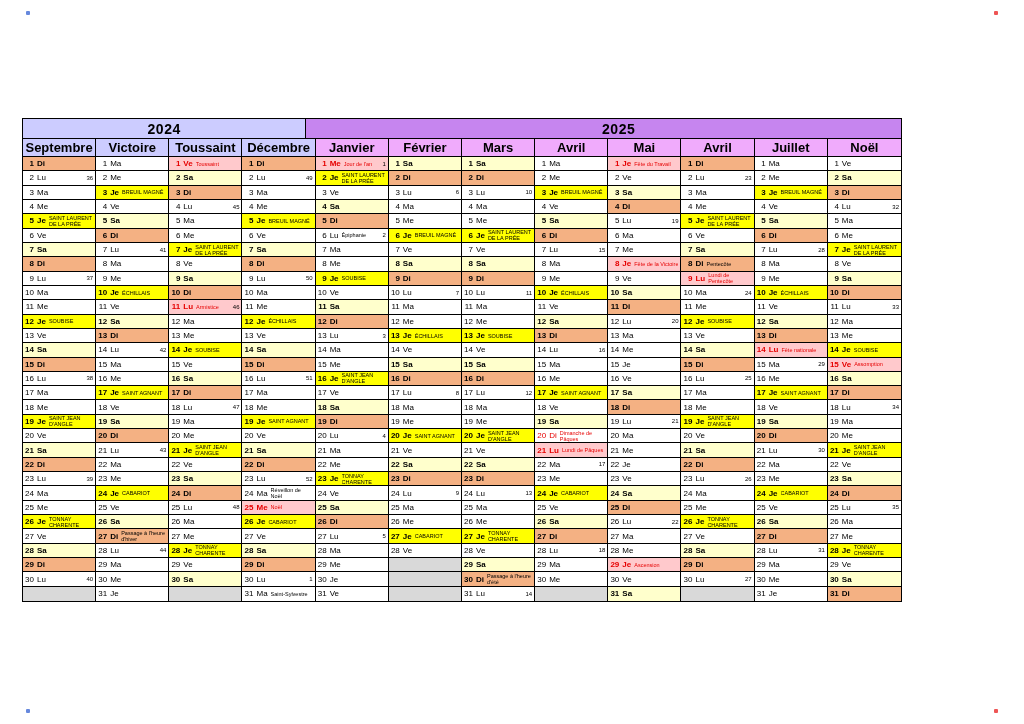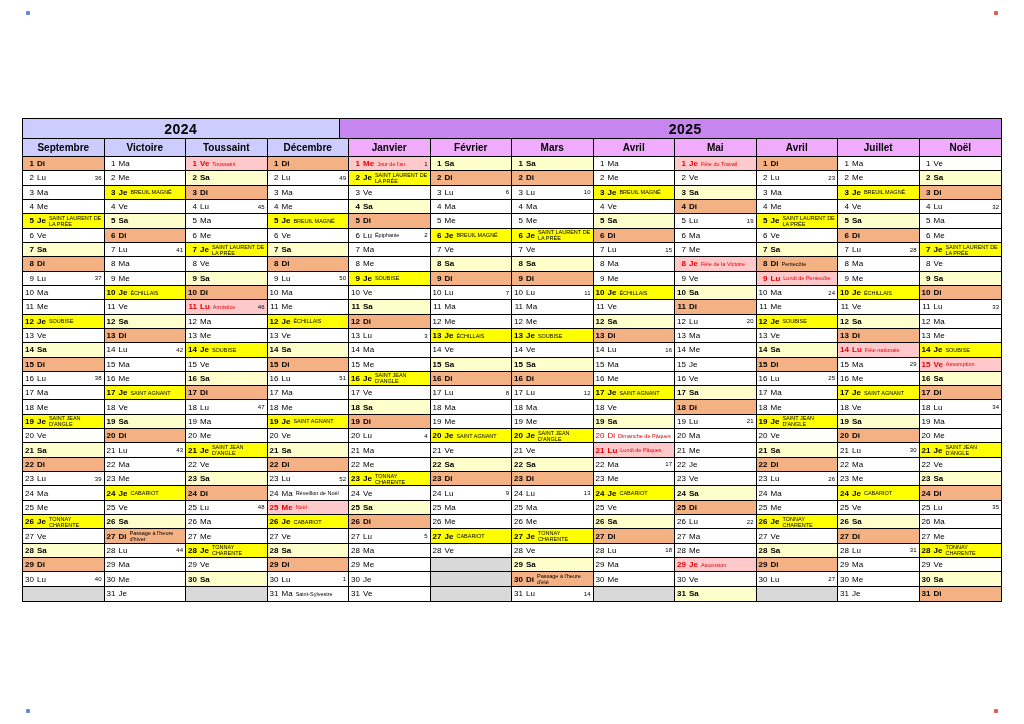--- a/index.html
+++ b/index.html
@@ -2,37 +2,37 @@
 <html><head>
 <meta charset="utf-8">
 <style>
   html,body{margin:0;padding:0;}
   body{
     width:1024px;height:724px;position:relative;background:#ffffff;
     font-family:"Liberation Sans",sans-serif;color:#000;
     -webkit-font-smoothing:antialiased;
   }
   .cal{
-    position:absolute;left:22px;top:118px;width:980px;
+    position:absolute;left:22px;top:118px;width:880px;
     border:1.5px solid #000;box-sizing:border-box;background:#fff;
   }
   .year-row{display:flex;height:19px;border-bottom:1px solid #000;}
   .yband{
     display:flex;align-items:center;justify-content:center;
     font-weight:bold;font-size:14px;letter-spacing:.5px;
   }
   .yband + .yband{border-left:1px solid #000;}
   .y2024b{flex:4;background:#ccccff;}
   .y2025b{flex:8;background:#c685ef;padding-left:30px;}
   .months{display:grid;grid-template-columns:repeat(12,1fr);}
   .month{border-right:1px solid #000;min-width:0;}
   .month:last-child{border-right:none;}
   .mhead{
     height:17px;line-height:17px;border-bottom:1px solid #000;
-    text-align:center;font-weight:bold;font-size:10px;
+    text-align:center;font-weight:bold;font-size:13px;
     white-space:nowrap;overflow:hidden;
   }
   .y24{background:#ccccff;}
   .y25{background:#f0abfc;}
   .days{display:grid;grid-template-rows:repeat(31,1fr);height:444px;}
   .day{
     display:flex;align-items:center;border-bottom:1px solid #000;
     padding:0 2px;font-size:8px;min-width:0;overflow:hidden;background:#fff;
   }
   .days .day:last-child{border-bottom:none;}

